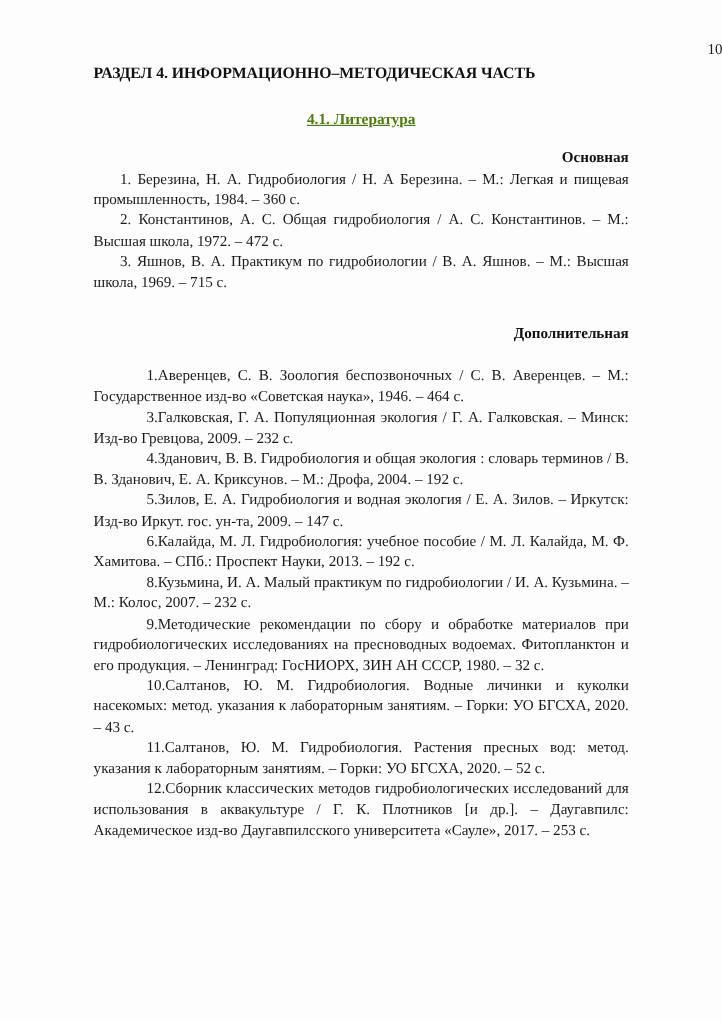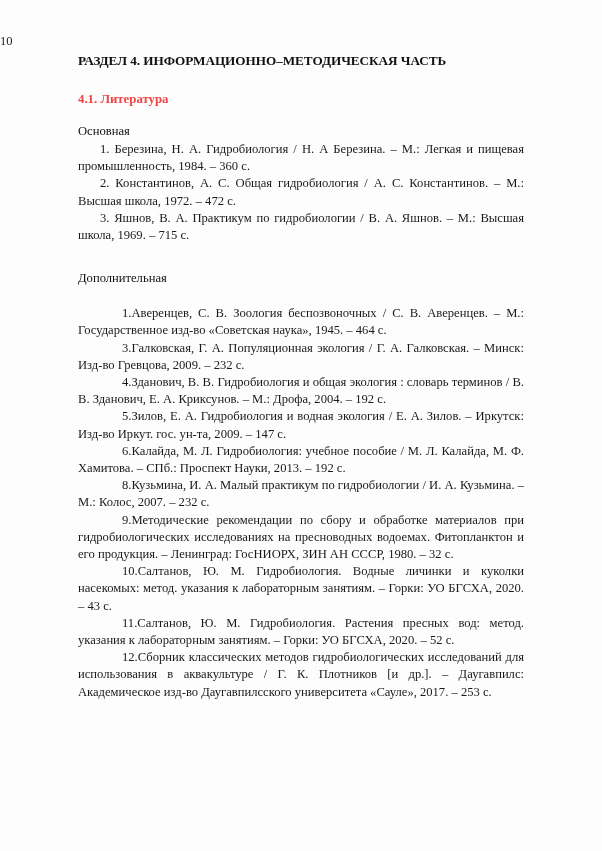--- a/index.html
+++ b/index.html
@@ -22,21 +22,21 @@
     position: absolute;
     inset: 0;
     background: #fdfdfd;
   }
 
   .page-number {
     position: absolute;
     top: 34px;
     left: 0;
     width: 602px;
-    text-align: left;
+    text-align: right;
     font-size: 12.5px;
     line-height: 14px;
     color: #1b1b1b;
   }
 
   .content {
     position: absolute;
     left: 78px;
     top: 52px;
     width: 446px;
@@ -47,30 +47,31 @@
     font-weight: bold;
     margin: 0 0 0 0;
     line-height: 17px;
     letter-spacing: -0.05px;
     color: #111;
   }
 
   h2.subsection-title {
     font-size: 12.8px;
     font-weight: bold;
-    text-align: left;
+    text-align: center;
     margin: 22px 0 0 0;
     line-height: 16px;
-    color: #ef4444;
+    color: #4d7c0f;
+    text-decoration: underline;
   }
 
   h3.group-title {
     font-size: 12.6px;
-    font-weight: normal;
-    text-align: left;
+    font-weight: bold;
+    text-align: right;
     margin: 16px 0 0 0;
     line-height: 16px;
     color: #111;
   }
 
   h3.group-title.additional {
     margin-top: 26px;
   }
 
   ol.ref-list {
@@ -128,21 +129,21 @@
 
     <ol class="ref-list basic">
         <li class="ref-item"><span class="ref-num">1.</span><span class="ref-text"> Березина, Н. А. Гидробиология / Н. А Березина. – М.: Легкая и пищевая промышленность, 1984. – 360 с.</span></li>
         <li class="ref-item"><span class="ref-num">2.</span><span class="ref-text"> Константинов, А. С. Общая гидробиология / А. С. Константинов. – М.: Высшая школа, 1972. – 472 с.</span></li>
         <li class="ref-item"><span class="ref-num">3.</span><span class="ref-text"> Яшнов, В. А. Практикум по гидробиологии / В. А. Яшнов. – М.: Высшая школа, 1969. – 715 с.</span></li>
       </ol>
 
     <h3 class="group-title additional">Дополнительная</h3>
 
     <ol class="ref-list additional">
-        <li class="ref-item"><span class="ref-num">1.</span><span class="ref-text">Аверенцев, С. В. Зоология беспозвоночных / С. В. Аверенцев. – М.: Государственное изд-во «Советская наука», 1945. – 464 с.</span></li>
+        <li class="ref-item"><span class="ref-num">1.</span><span class="ref-text">Аверенцев, С. В. Зоология беспозвоночных / С. В. Аверенцев. – М.: Государственное изд-во «Советская наука», 1946. – 464 с.</span></li>
         <li class="ref-item"><span class="ref-num">3.</span><span class="ref-text">Галковская, Г. А. Популяционная экология / Г. А.  Галковская. – Минск: Изд-во Гревцова, 2009. – 232 с.</span></li>
         <li class="ref-item"><span class="ref-num">4.</span><span class="ref-text">Зданович, В. В. Гидробиология и общая экология : словарь терминов / В. В. Зданович, Е. А. Криксунов. – М.: Дрофа, 2004. – 192 с.</span></li>
         <li class="ref-item"><span class="ref-num">5.</span><span class="ref-text">Зилов, Е. А. Гидробиология и водная экология / Е. А. Зилов. – Иркутск: Изд-во Иркут. гос. ун-та, 2009. – 147 с.</span></li>
         <li class="ref-item"><span class="ref-num">6.</span><span class="ref-text">Калайда, М. Л. Гидробиология: учебное пособие / М. Л. Калайда, М. Ф. Хамитова. – СПб.: Проспект Науки, 2013. – 192 с.</span></li>
         <li class="ref-item"><span class="ref-num">8.</span><span class="ref-text">Кузьмина, И. А. Малый практикум по гидробиологии / И. А. Кузьмина. – М.: Колос, 2007. – 232 с.</span></li>
         <li class="ref-item"><span class="ref-num">9.</span><span class="ref-text">Методические рекомендации по сбору и обработке материалов при гидробиологических исследованиях на пресноводных водоемах. Фитопланктон и его продукция. – Ленинград: ГосНИОРХ, ЗИН АН СССР, 1980. – 32 с.</span></li>
         <li class="ref-item"><span class="ref-num">10.</span><span class="ref-text">Салтанов, Ю. М. Гидробиология. Водные личинки и куколки насекомых: метод. указания к лабораторным занятиям. – Горки: УО БГСХА, 2020. – 43 с.</span></li>
         <li class="ref-item"><span class="ref-num">11.</span><span class="ref-text">Салтанов, Ю. М. Гидробиология. Растения пресных вод: метод. указания к лабораторным занятиям. – Горки: УО БГСХА, 2020. – 52 с.</span></li>
         <li class="ref-item"><span class="ref-num">12.</span><span class="ref-text">Сборник классических методов гидробиологических исследований для использования в аквакультуре / Г. К. Плотников [и др.]. – Даугавпилс: Академическое изд-во Даугавпилсского университета «Сауле», 2017. – 253 с.</span></li>
       </ol>

